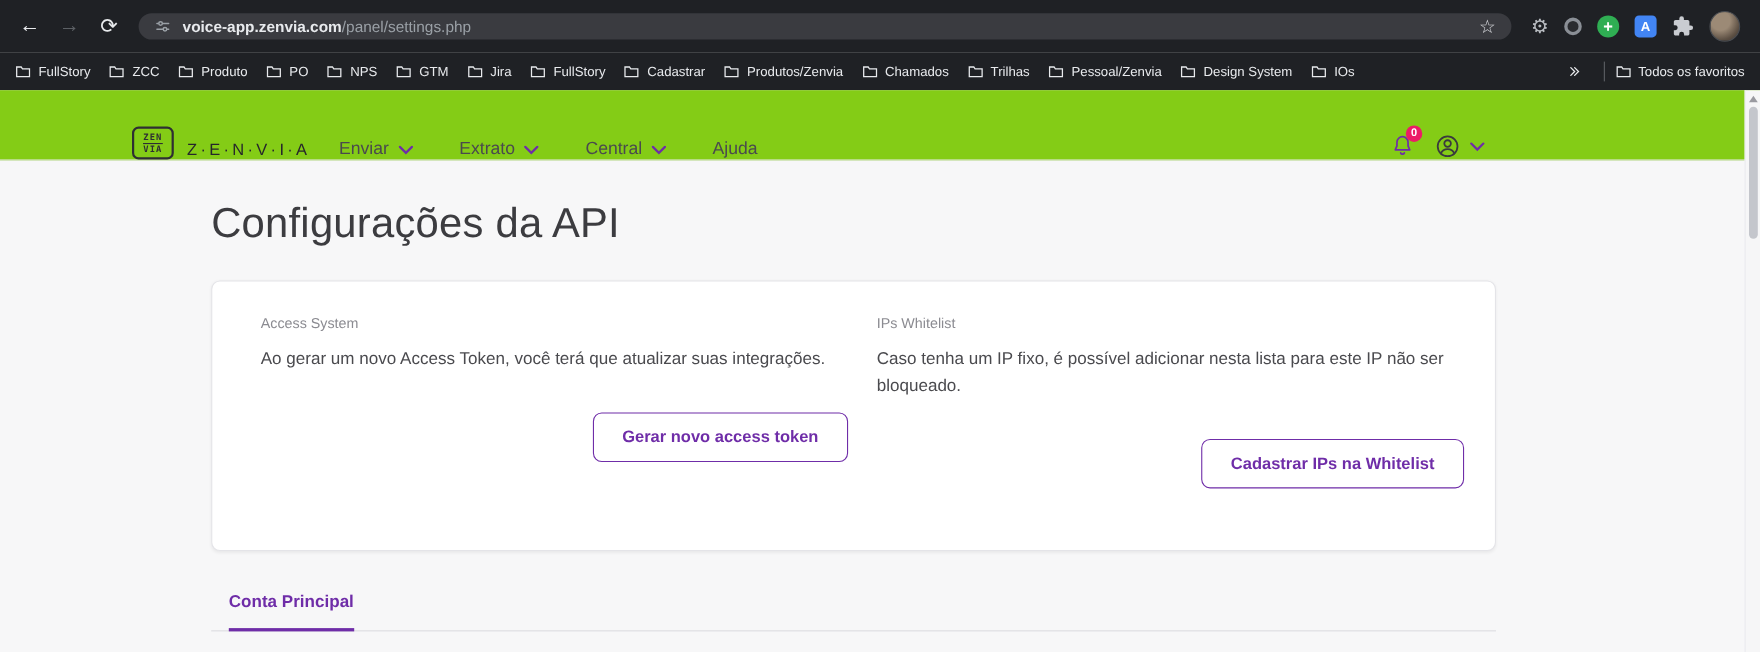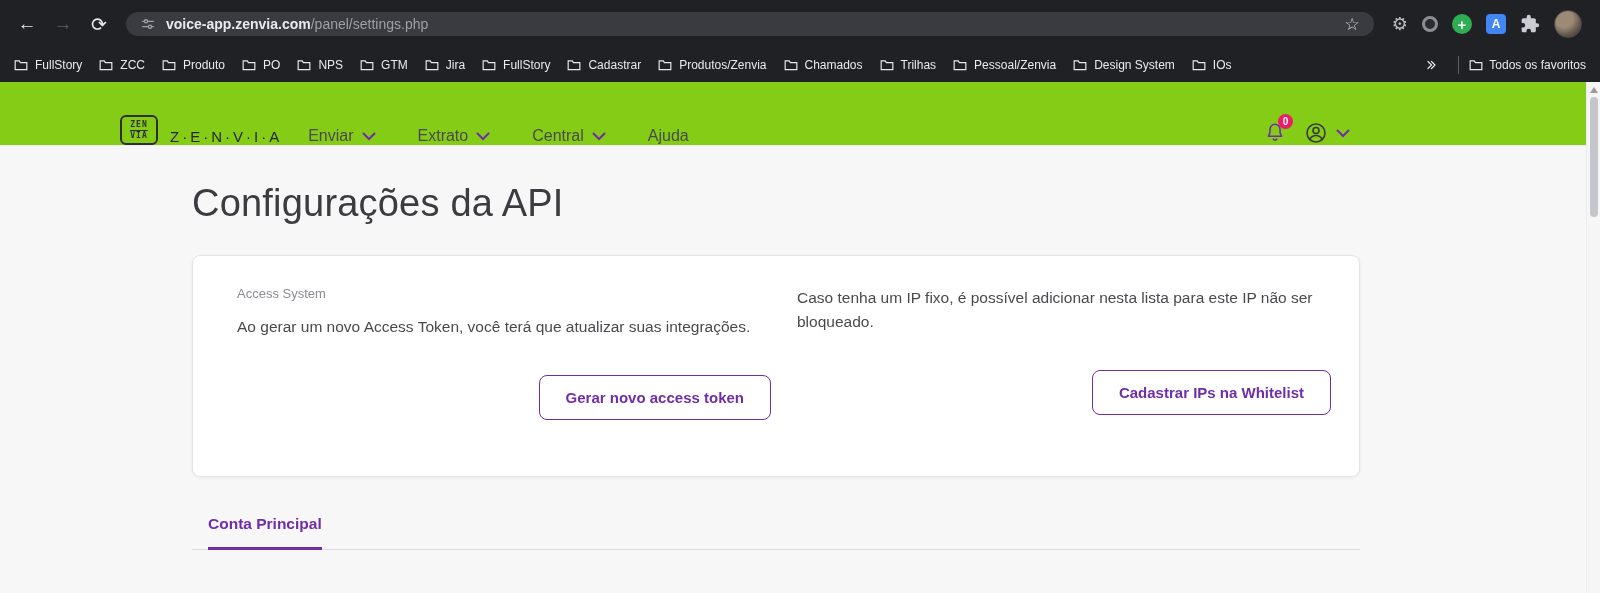--- a/index.html
+++ b/index.html
@@ -314,20 +314,21 @@
 <div class="page">
   <h1 class="page-title">Configurações da API</h1>
 
   <div class="api-card">
     <div class="card-col">
       <div class="col-label">Access System</div>
       <div class="col-desc">Ao gerar um novo Access Token, você terá que atualizar suas integrações.</div>
       <button class="outline-btn">Gerar novo access token</button>
     </div>
     <div class="card-col">
+      <div class="col-label">IPs Whitelist</div>
       <div class="col-desc">Caso tenha um IP fixo, é possível adicionar nesta lista para este IP não ser bloqueado.</div>
       <button class="outline-btn">Cadastrar IPs na Whitelist</button>
     </div>
   </div>
 
   <div class="tabs-row">
     <span class="tab-active">Conta Principal</span>
   </div>
 </div>
 

